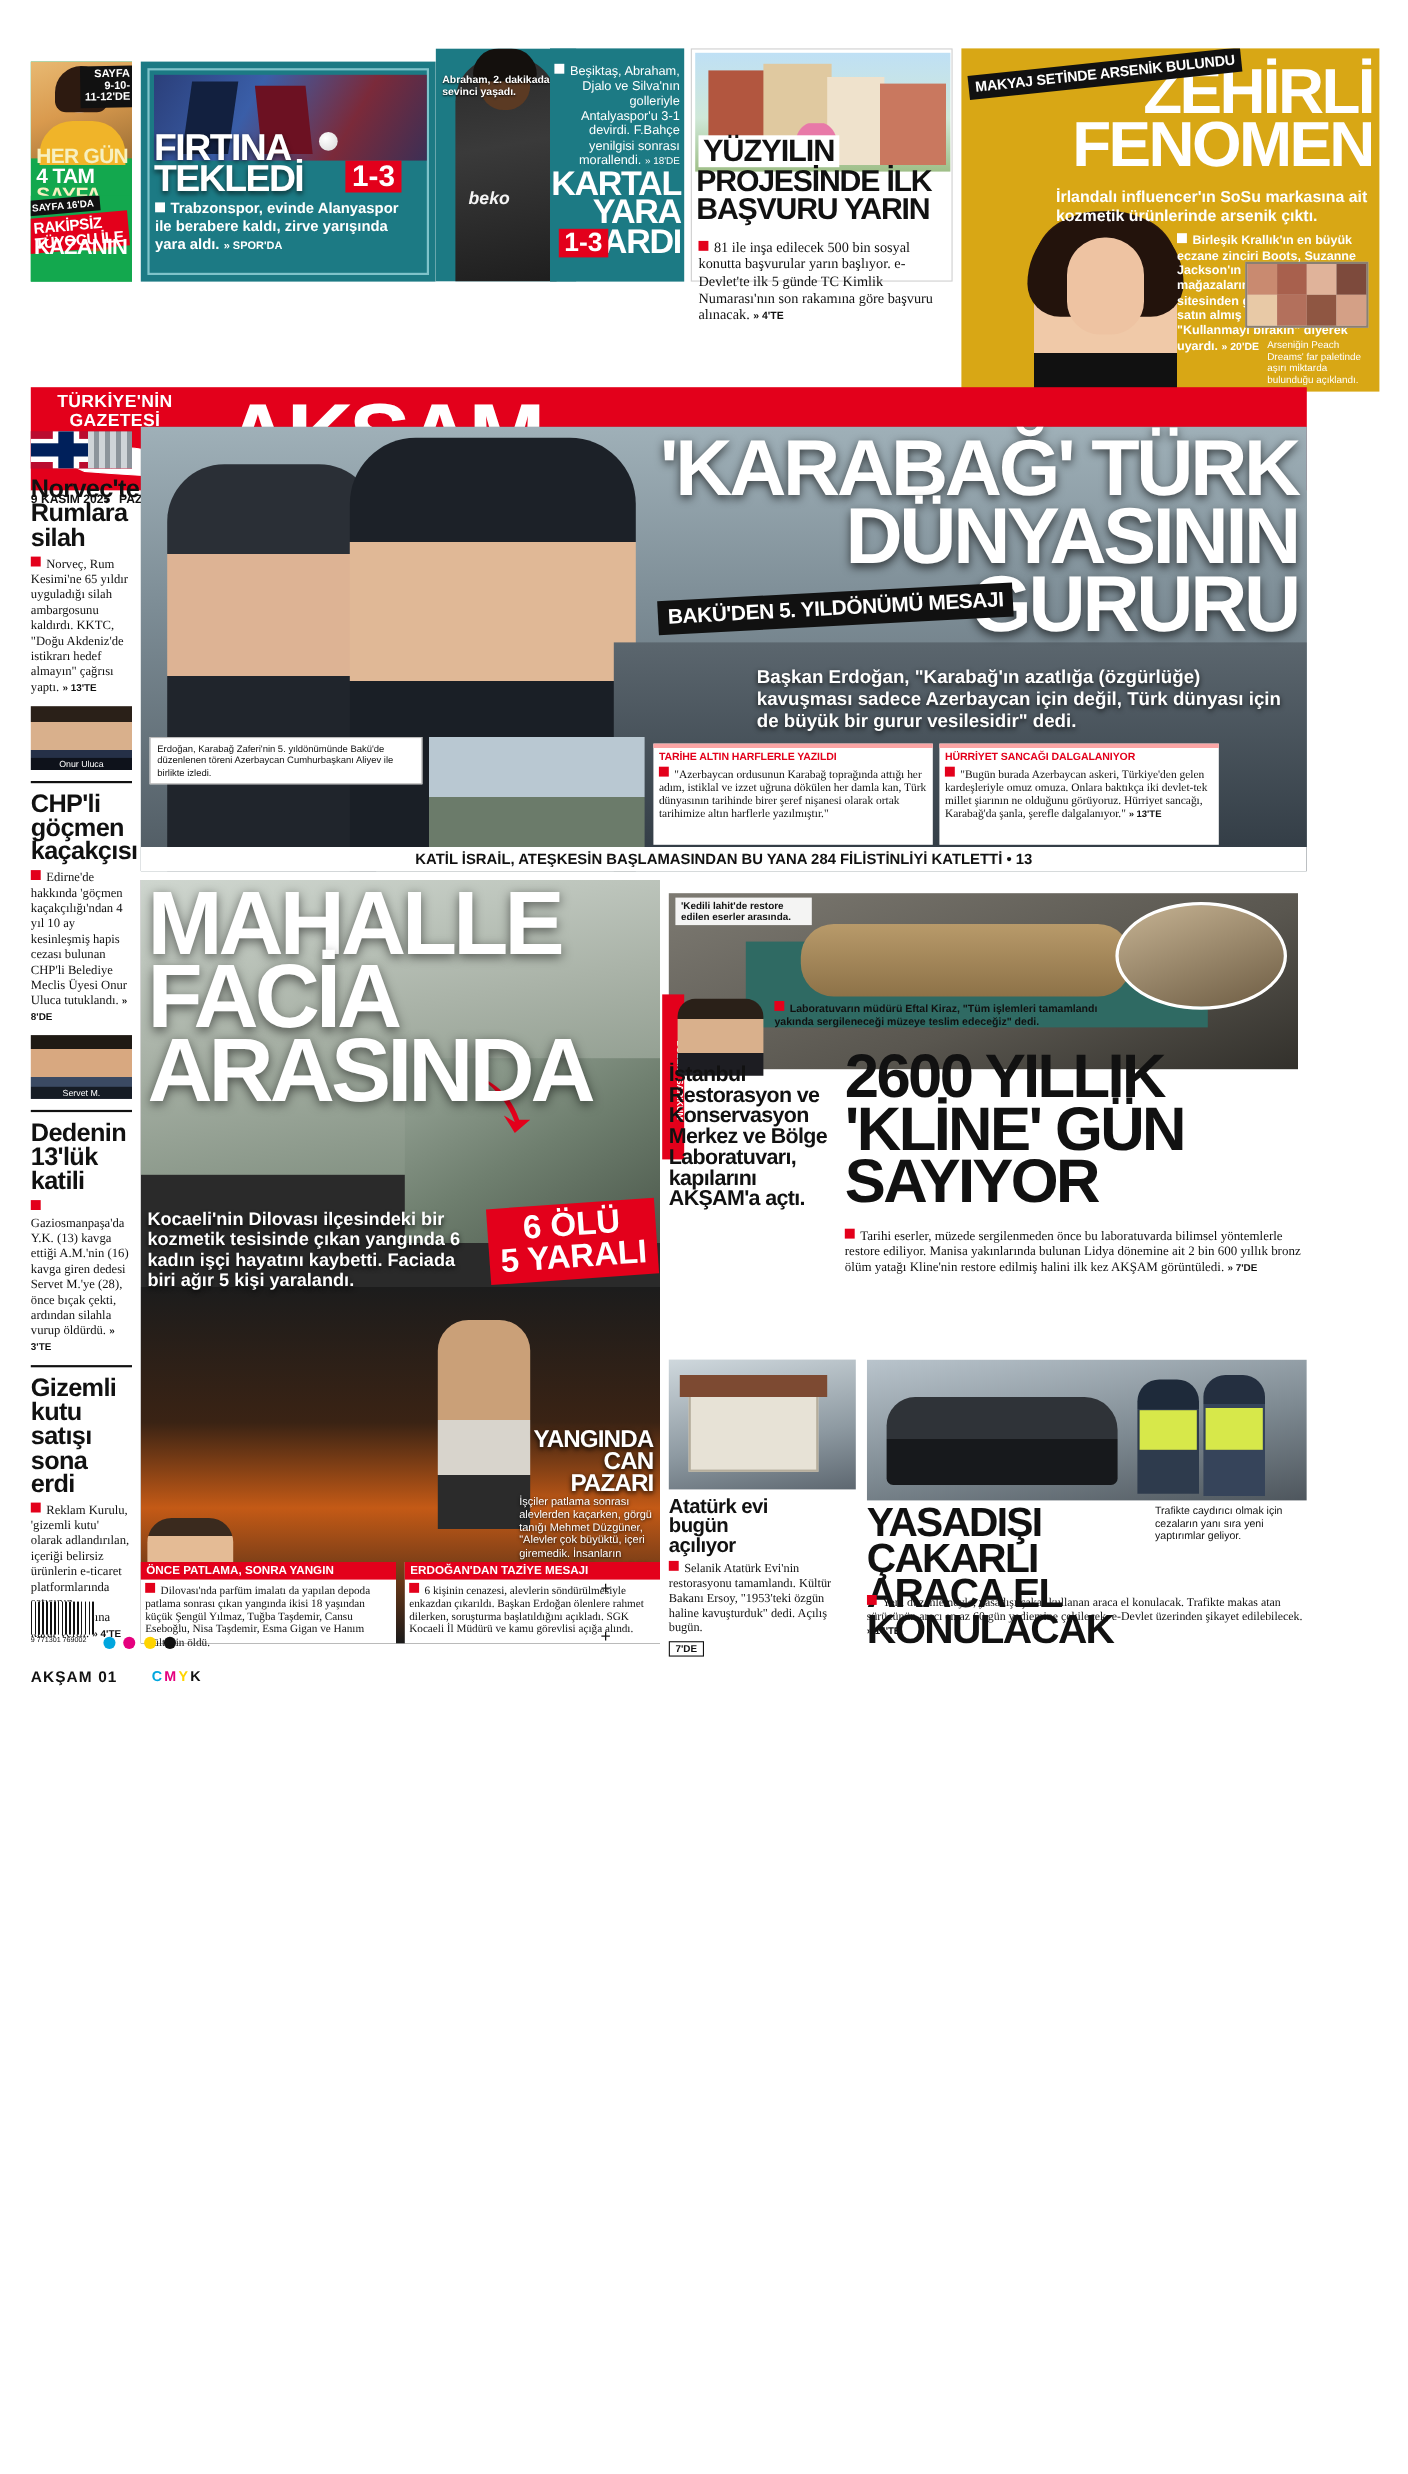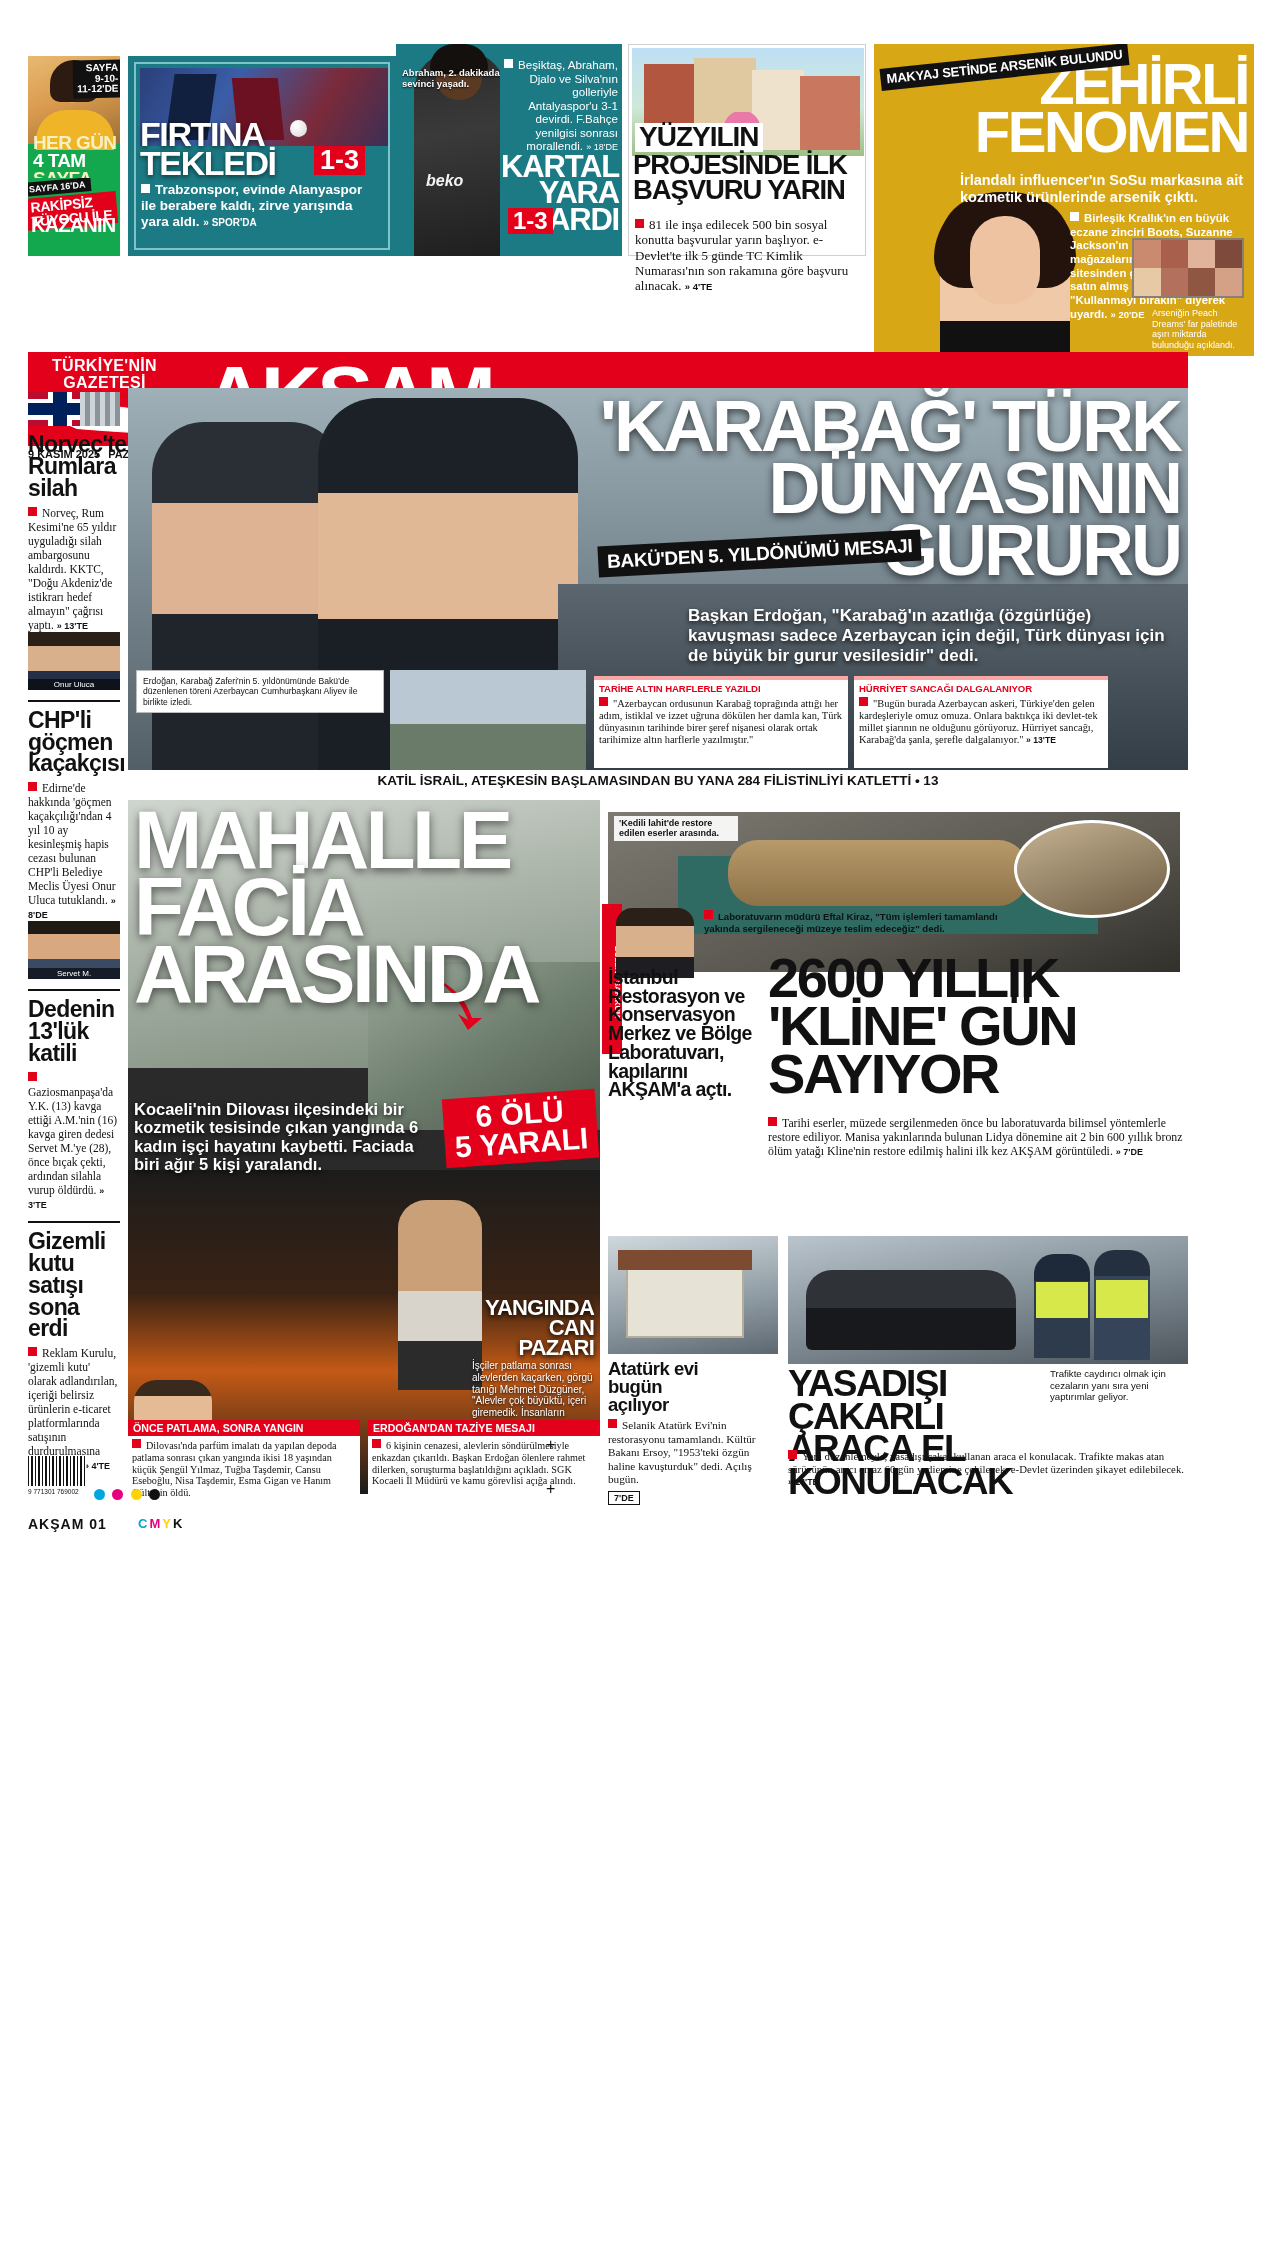--- a/index.html
+++ b/index.html
@@ -236,21 +236,21 @@
   .flag-no .vw { position:absolute; left:20px; top:0; width:24px; height:100%; background:#fff; }
   .flag-no .hw { position:absolute; left:0; top:7px; width:100%; height:21px; background:#fff; }
   .flag-no .v2 { position:absolute; left:25px; top:0; width:14px; height:100%; background:#00205b; }
   .flag-no .h2 { position:absolute; left:0; top:11px; width:100%; height:12px; background:#00205b; }
   .gun-strip { position:absolute; right:0; top:0; width:40px; height:34px;
     background:repeating-linear-gradient(90deg,#cfd4d8 0 5px,#8c949b 5px 10px); }
 
   .lc-hdl { font-weight:bold; font-size:23px; line-height:0.95; letter-spacing:-0.6px; margin-top:8px; }
   .lc-body { font-size:11.5px; line-height:1.22; margin-top:6px; font-family:"Liberation Serif", serif; }
   .lc-body .ref { font-family:"Liberation Sans",sans-serif; font-size:9px; font-weight:bold; }
-  .lc-photo { width:92px; height:58px; position:relative; overflow:hidden; }
+  .lc-photo { width:92px; height:58px; margin-top:10px; position:relative; overflow:hidden; }
   .lc-cap { position:absolute; left:0; bottom:0; width:100%; background:rgba(0,0,0,.62);
     color:#fff; font-size:8px; text-align:center; padding:1px 0; }
   .lc-rule { width:92px; height:2px; background:#111; margin:10px 0 0; }
 
   
   .main-hero { left:128px; top:388px; width:1060px; height:404px; overflow:hidden; background:#7f8c93; }
   .hero-sky {
     position:absolute; inset:0;
     background:linear-gradient(180deg,#9fb0b8 0%, #7d8d96 40%, #4f5a62 100%);
   }

